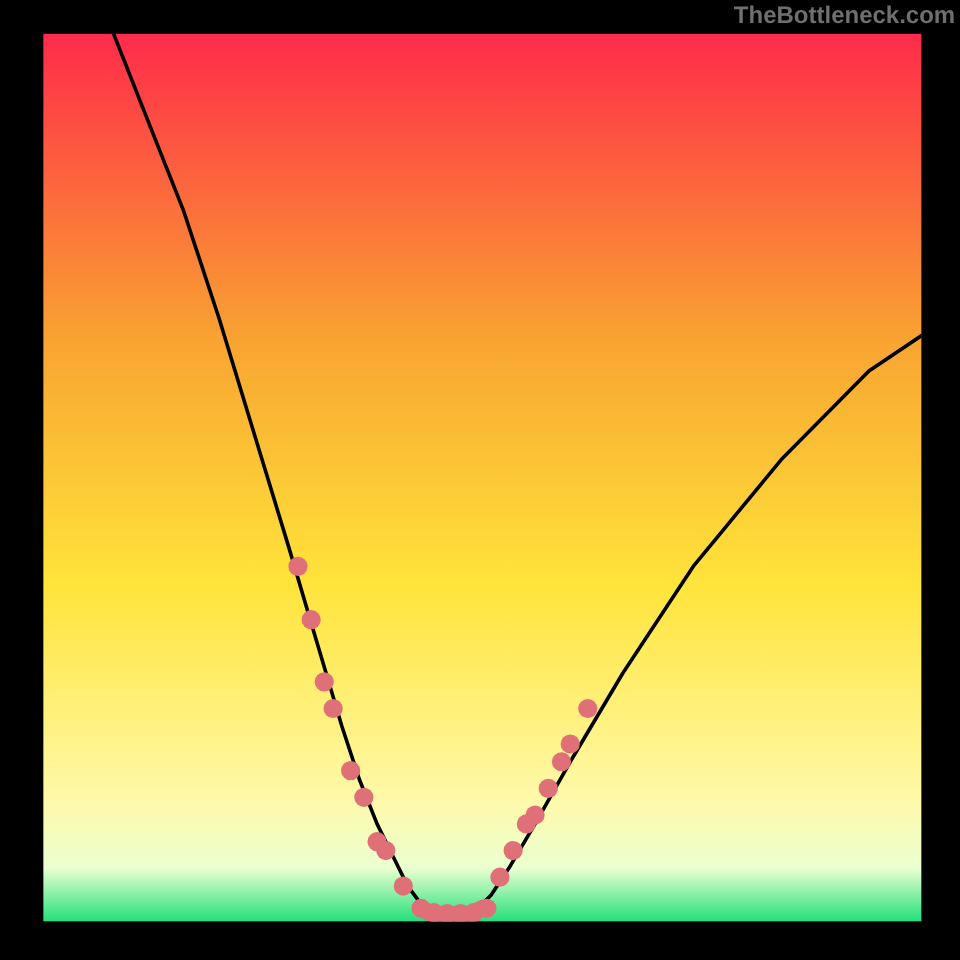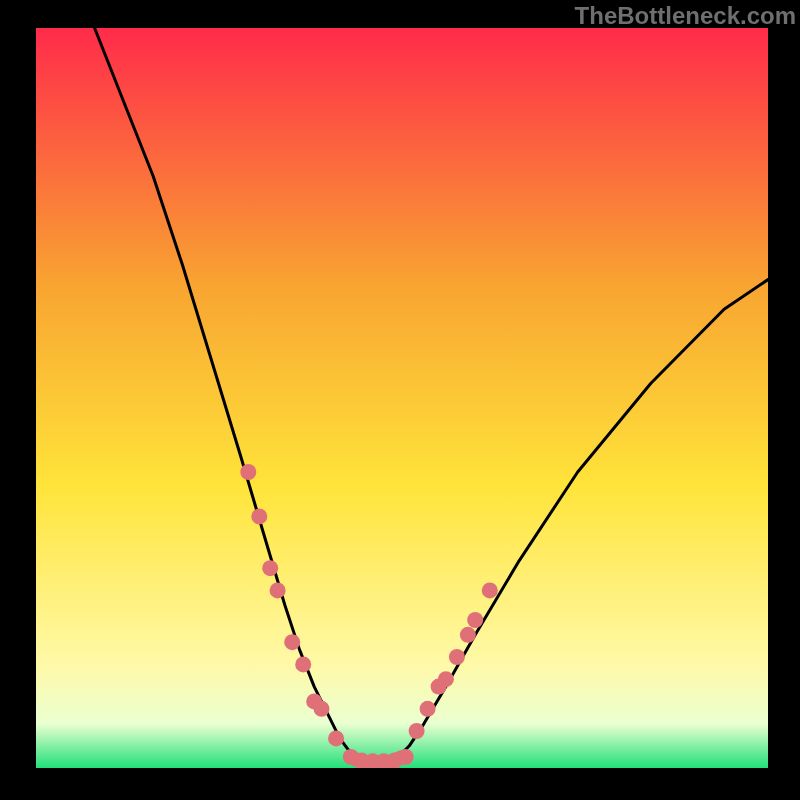--- a/index.html
+++ b/index.html
@@ -14,21 +14,21 @@
     width: 800px;
     height: 800px;
     background: #000;
     position: relative;
   }
   .watermark {
     position: absolute;
     top: 2px;
     right: 4px;
     color: #6f6f6f;
-    font-size: 24px;
+    font-size: 20px;
     font-weight: 600;
     z-index: 5;
   }
   .plot {
     position: absolute;
     left: 36px;
     top: 28px;
     width: 732px;
     height: 740px;
   }

